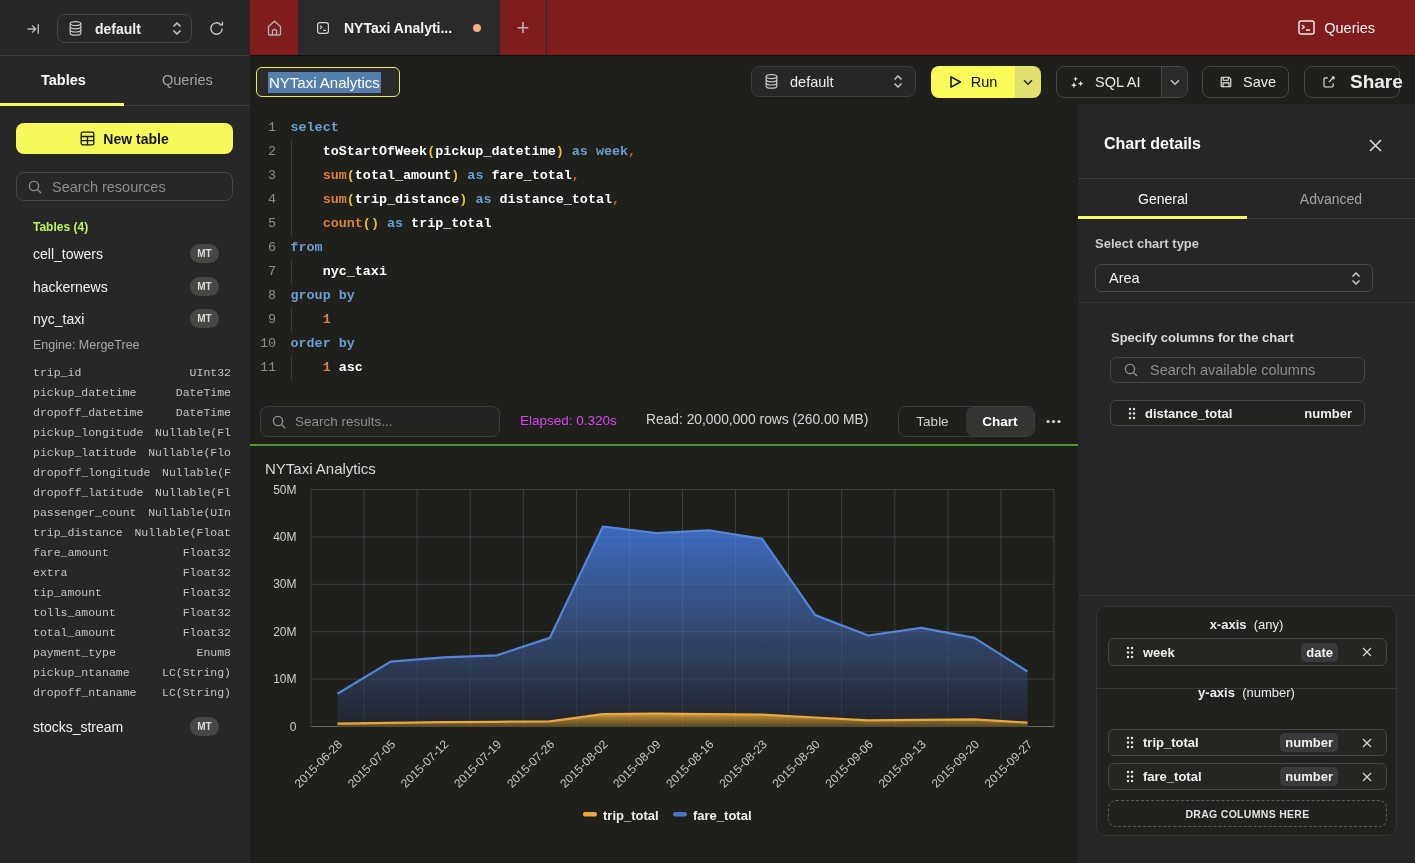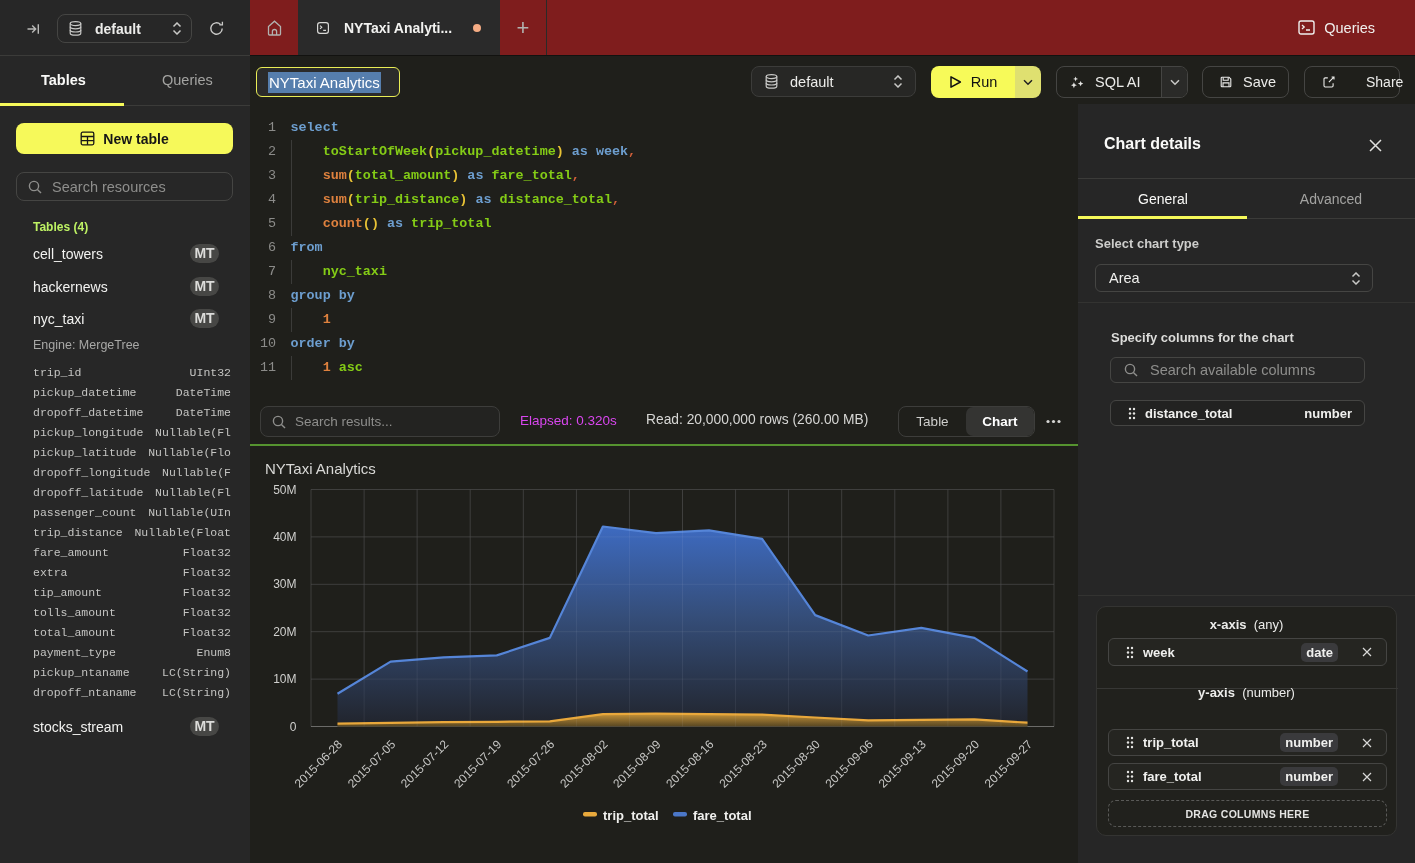--- a/index.html
+++ b/index.html
@@ -30,21 +30,21 @@
 #sb-tabs{position:absolute;left:0;top:56px;width:250px;height:50px;border-bottom:1px solid #3b3b39;}
 #sb-tabs .t1{position:absolute;left:41px;top:16px;font-size:14.5px;font-weight:700;color:#fafaf8;}
 #sb-tabs .t2{position:absolute;left:162px;top:16px;font-size:14.5px;color:#a3a3a1;}
 #sb-tabs .u{position:absolute;left:0;top:47px;width:124px;height:3px;background:var(--yellow);}
 #newtable{position:absolute;left:16px;top:123px;width:217px;height:31px;background:var(--yellow);border-radius:8px;display:flex;align-items:center;justify-content:center;color:#161616;font-size:14px;font-weight:600;gap:8px;}
 #sb-search{position:absolute;left:16px;top:172px;width:217px;height:29px;border:1px solid #454543;border-radius:8px;display:flex;align-items:center;color:#8e8e8c;}
 #sb-search .ic{margin-left:11px;}
 #sb-search .tx{margin-left:10px;font-size:14.5px;}
 #tables-label{position:absolute;left:33px;top:220px;font-size:12px;font-weight:700;color:#bef264;}
 .trow{position:absolute;left:33px;width:200px;height:20px;color:#f2f2f0;font-size:14px;font-weight:500;}
-.trow .mt{position:absolute;right:14px;top:-2px;width:29px;height:19px;background:#474745;border-radius:10px;color:#dcdcda;font-size:14px;font-weight:700;text-align:center;line-height:19px;}
+.trow .mt{position:absolute;right:14px;top:-2px;width:29px;height:19px;background:#474745;border-radius:10px;color:#dcdcda;font-size:10px;font-weight:700;text-align:center;line-height:19px;}
 #engine{position:absolute;left:33px;top:338px;font-size:12.5px;color:#a8a8a6;}
 .col{position:absolute;left:33px;width:198px;font-family:"Liberation Mono",monospace;font-size:11.5px;color:#c4c4c2;white-space:pre;}
 .col b{float:right;font-weight:400;}
 
 #topbar{position:absolute;left:250px;top:0;width:1165px;height:56px;background:#7f1d1d;border-bottom:1px solid #121210;}
 #home{position:absolute;left:0;top:0;width:48px;height:55px;display:flex;align-items:center;justify-content:center;color:#b2b2b0;}
 #tab{position:absolute;left:48px;top:0;width:202px;height:55px;background:#2a2a2a;display:flex;align-items:center;color:#f2f2f0;}
 #tab .tic{margin-left:19px;color:#d8d8d6;}
 #tab .tx{margin-left:15px;font-size:14px;font-weight:600;}
 #tab .dot{width:8px;height:8px;border-radius:50%;background:#f5ac84;margin-left:21px;}
@@ -64,29 +64,29 @@
 #run .dd{width:26px;height:32px;background:#dfe070;display:flex;align-items:center;justify-content:center;color:#222;}
 #sqlai{left:806px;top:10px;width:132px;height:32px;}
 #sqlai .ic{margin-left:14px;color:#e3e3e1;}
 #sqlai .tx{margin-left:11px;font-size:14.5px;font-weight:500;}
 #sqlai .seg{margin-left:auto;width:26px;height:30px;background:#2a2a28;border-left:1px solid #454543;border-radius:0 7px 7px 0;display:flex;align-items:center;justify-content:center;color:#c9c9c7;}
 #save{left:952px;top:10px;width:87px;height:32px;}
 #save .ic{margin-left:17px;display:flex;}
 #save .tx{margin-left:11px;font-size:14.5px;font-weight:500;}
 #share{left:1054px;top:10px;width:96px;height:32px;}
 #share .ic{margin-left:18px;display:flex;}
-#share .tx{margin-left:31px;font-size:14px;font-weight:400;}
+#share .tx{margin-left:15px;font-size:19px;font-weight:700;}
 
 #editor{position:absolute;left:250px;top:104px;width:828px;height:300px;background:#1f1f1b;font-family:"Liberation Mono",monospace;font-size:13.4px;font-weight:700;}
 #gutter{position:absolute;left:0;top:12px;width:26px;text-align:right;color:#8b8b89;font-weight:400;line-height:24px;}
 #code{position:absolute;left:40.5px;top:12px;line-height:24px;white-space:pre;}
 #code .k{color:#6d9ecf;font-weight:700;}
 #code .f{color:#de813e;}
 #code .p{color:#e8c235;}
-#code .i{color:#84cc16;font-family:Liberation Mono, monospace;}
+#code .i{color:#ffffff;font-family:Liberation Mono, monospace;}
 #code .n{color:#de813e;}
 #code .c{color:#d2603a;}
 .guide{position:absolute;left:40.5px;width:1px;background:#3b3b39;}
 
 #resbar{position:absolute;left:250px;top:404px;width:828px;height:39px;background:#1f1f1b;}
 #res-search{position:absolute;left:10px;top:2px;width:240px;height:31px;border:1px solid #3d3d3b;border-radius:8px;background:#232321;display:flex;align-items:center;color:#8e8e8c;}
 #res-search .ic{margin-left:11px;}
 #res-search .tx{margin-left:9px;font-size:13.5px;}
 #elapsed{position:absolute;left:270px;top:9px;font-size:13.5px;color:#d946ef;}
 #read{position:absolute;left:396px;top:8px;font-size:13.8px;color:#d6d6d4;}

